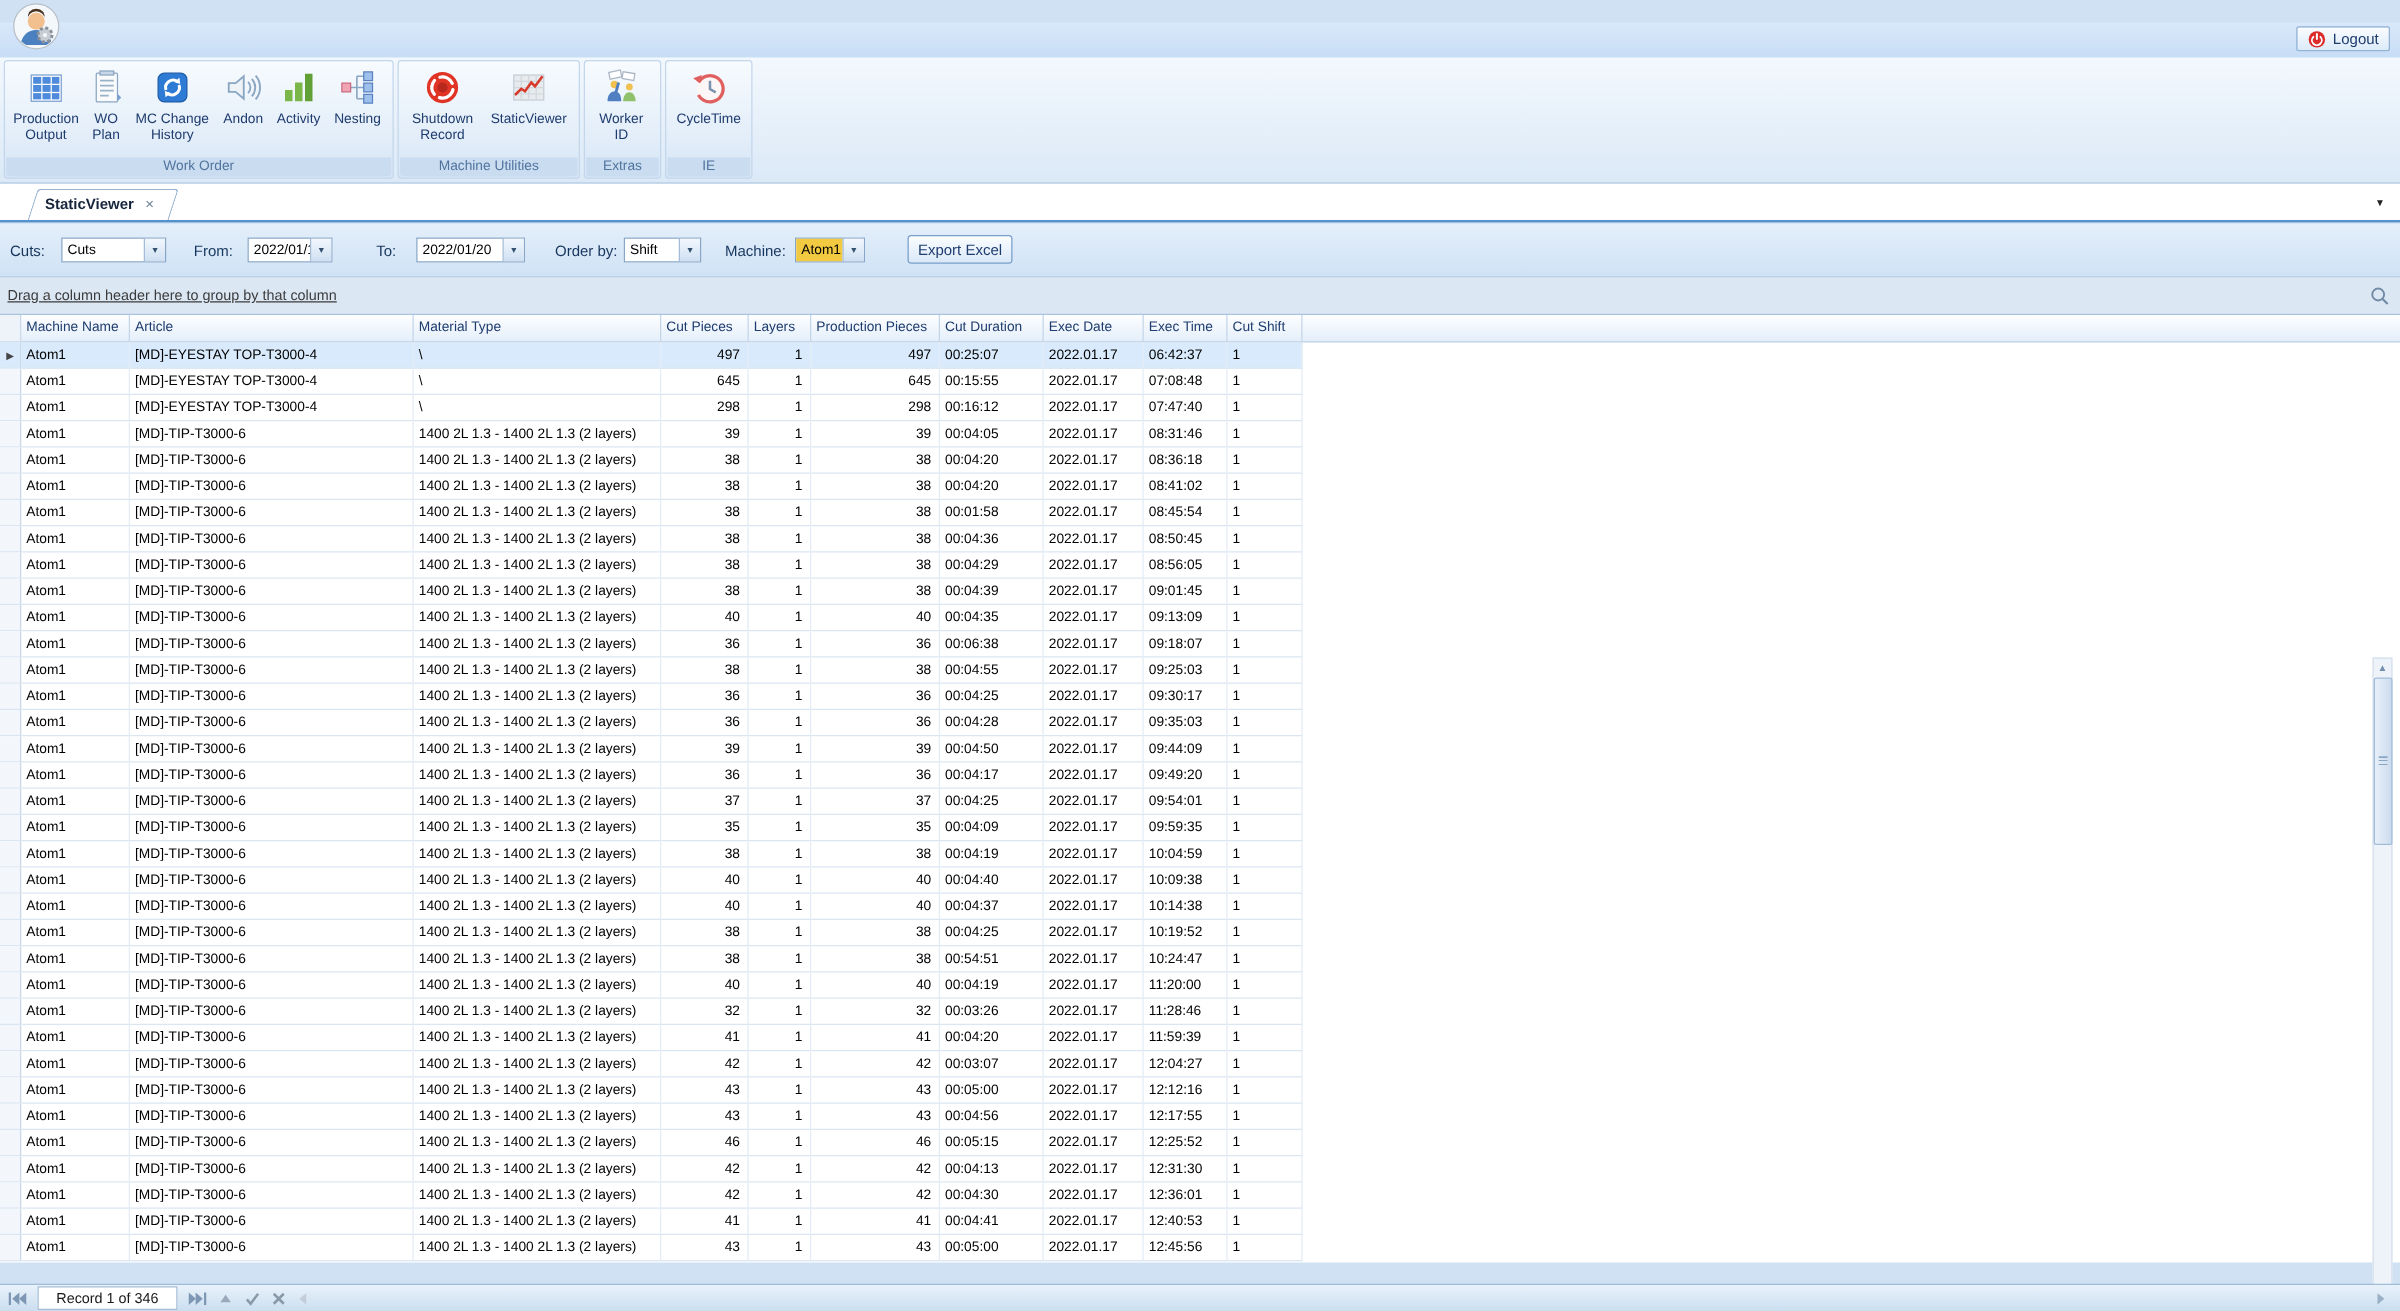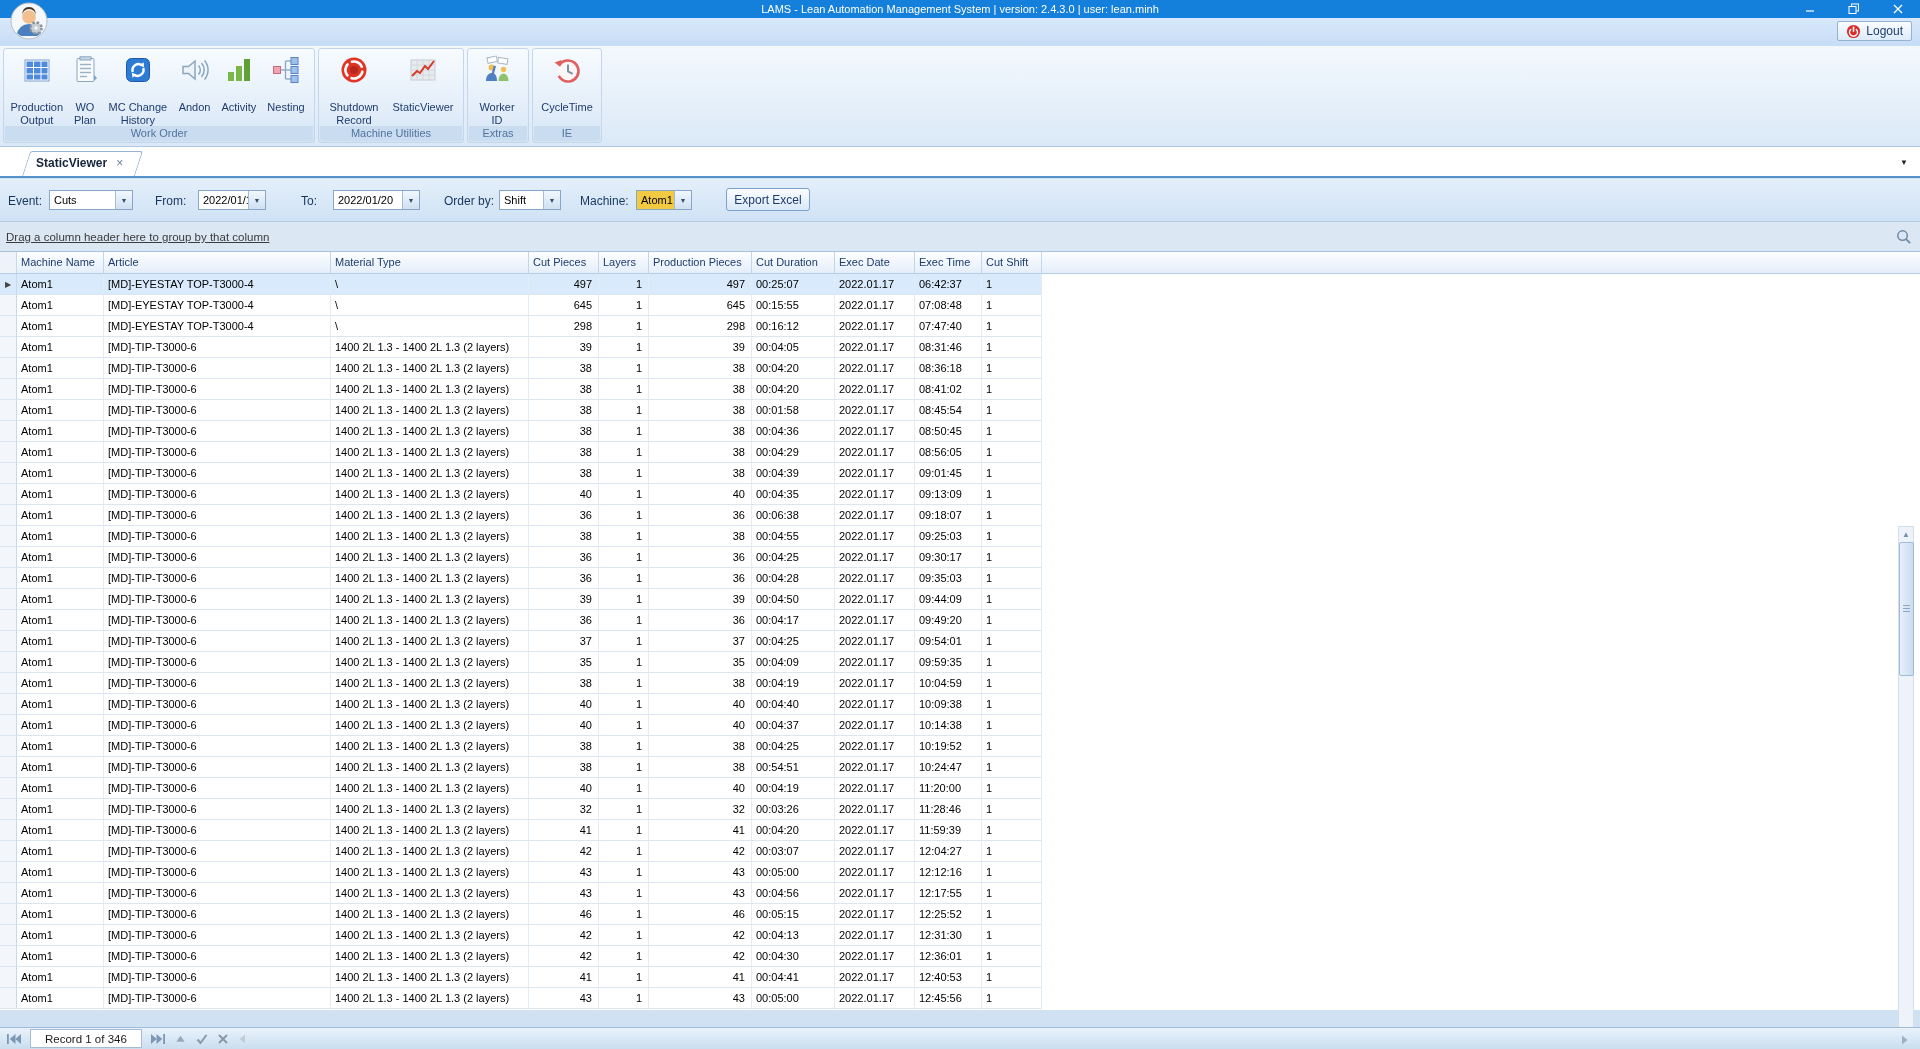--- a/index.html
+++ b/index.html
@@ -19,21 +19,21 @@
   .mtab{padding:3px 10px;font-size:12px;color:#1e3c6e;border:1px solid transparent;border-radius:2px;white-space:nowrap;}
   .mtab.active{background:#fcf0a0;border-color:#dcc86a;}
   .logout-btn{position:absolute;right:8px;top:3px;height:20px;padding:0 8px;display:flex;align-items:center;gap:5px;background:linear-gradient(#fafcff,#dcebf9);border:1px solid #93b2d4;border-radius:2px;font-size:12px;color:#1e3c6e;box-sizing:border-box;}
 
   
   .ribbon{position:absolute;top:46px;left:0;right:0;height:101px;background:linear-gradient(#f3f8fd,#dbe9f7);border-bottom:1px solid #aec7e2;box-sizing:border-box;}
   .ribbon-inner{display:flex;height:97px;padding-left:3px;padding-top:2px;}
   .rgroup{position:relative;height:95px;border:1px solid #c3d6ec;border-radius:3px;margin-right:3px;background:linear-gradient(#f7fbfe,#e2edf9 68%,#d5e4f5);display:flex;align-items:flex-start;padding:3px 3px 16px 3px;box-sizing:border-box;}
   .rgroup-caption{position:absolute;left:1px;right:1px;bottom:1px;height:15px;background:#c9dcf0;color:#51749e;font-size:11px;text-align:center;line-height:15px;border-radius:0 0 3px 3px;white-space:nowrap;overflow:hidden;}
   .rbtn{display:flex;flex-direction:column;align-items:center;padding:3px 2px 0 2px;box-sizing:border-box;}
-  .rbtn .lbl{font-size:11px;color:#1e3c6e;text-align:center;line-height:1.15;margin-top:16px;}
+  .rbtn .lbl{font-size:11px;color:#1e3c6e;text-align:center;line-height:1.15;margin-top:4px;}
   .b-po{width:62px}.b-wo{width:38px}.b-mc{width:72px}.b-andon{width:46px}.b-act{width:46px}.b-nest{width:52px}
   .b-shut{width:64px}.b-static{width:74px}.b-worker{width:52px}.b-cycle{width:64px}
 
   
   .doctabs{position:absolute;top:147px;left:0;right:0;height:31px;background:#fff;border-bottom:2px solid #5591cb;box-sizing:border-box;}
   .dtab{position:absolute;left:22px;bottom:0;height:25px;padding:0 12px 0 14px;}
   .dtab .skew{position:absolute;inset:0;background:#fff;border:1px solid #97b3d1;border-bottom:none;border-radius:3px 3px 0 0;transform:skewX(-18deg);transform-origin:bottom left;}
   .dtab .dlbl{position:relative;z-index:2;font-size:12px;font-weight:bold;color:#16243c;line-height:25px;}
   .dtab .dclose{position:relative;z-index:2;margin-left:9px;color:#6c7f96;font-size:12px;font-weight:normal;}
   .dt-caret{position:absolute;right:12px;bottom:9px;font-size:8px;color:#222;}
@@ -76,41 +76,20 @@
   .nav{display:flex;align-items:center;gap:8px;margin-left:6px;}
   .navicon{display:flex;align-items:center;}
   .recordbox{height:17px;background:#fff;border:1px solid #a4bcd6;padding:0 14px;font-size:11.5px;color:#1a1a1a;display:flex;align-items:center;}
   .sb-right{position:absolute;right:10px;top:4px;}
 </style>
 </head>
 <body>
 
 <div class="app">
 
-  <div class="titlebar">
-    <div class="title">LAMS - Lean Automation Management System | version: 2.4.3.0 | user: lean.minh</div>
-    <div class="winbtns">
-      <div class="winbtn">
-        <svg width="12" height="12" viewBox="0 0 12 12">
-            <line x1="2" y1="8" x2="10" y2="8" stroke="#fff" stroke-width="1.2"></line>
-          </svg>
-      </div>
-      <div class="winbtn">
-        <svg width="12" height="12" viewBox="0 0 12 12">
-            <rect x="3.5" y="1" width="7" height="7" fill="none" stroke="#fff"></rect>
-            <rect x="1" y="3.5" width="7" height="7" fill="#1480dc" stroke="#fff"></rect>
-          </svg>
-      </div>
-      <div class="winbtn">
-        <svg width="12" height="12" viewBox="0 0 12 12">
-            <path d="M2 2 L10 10 M10 2 L2 10" stroke="#fff" stroke-width="1.3"></path>
-          </svg>
-      </div>
-    </div>
-  </div>
 
   <div class="menubar">
     <div class="logout-btn">
       <svg width="15" height="15" viewBox="0 0 16 16">
         <circle cx="8" cy="8" r="7" fill="#dc2b2b"></circle>
         <path d="M8 3.5 v4.2" stroke="#fff" stroke-width="1.7" stroke-linecap="round"></path>
         <path d="M5 5.8 a4.2 4.2 0 1 0 6 0" stroke="#fff" stroke-width="1.6" fill="none" stroke-linecap="round"></path>
       </svg>
       <span>Logout</span>
     </div>
@@ -272,21 +251,21 @@
 
   <div class="doctabs">
     <div class="dtab">
       <div class="skew"></div>
       <span class="dlbl">StaticViewer</span><span class="dclose">×</span>
     </div>
     <div class="dt-caret">▼</div>
   </div>
 
   <div class="filterbar">
-    <div class="flabel" style="left:8px">Event:</div>
+    <div class="flabel" style="left:8px">Cuts:</div>
     <div class="combo" style="left:49px;width:84px">
       <span class="val">Cuts</span>
         <span class="cbtn">▼</span>
     </div>
     <div class="flabel" style="left:155px">From:</div>
     <div class="combo" style="left:198px;width:68px">
       <span class="val">2022/01/17</span>
         <span class="cbtn">▼</span>
     </div>
     <div class="flabel" style="left:301px">To:</div>

